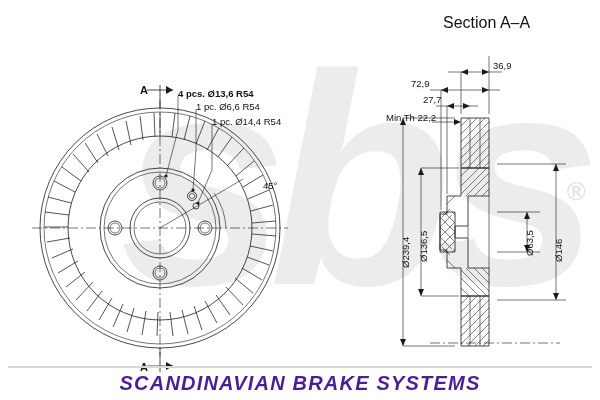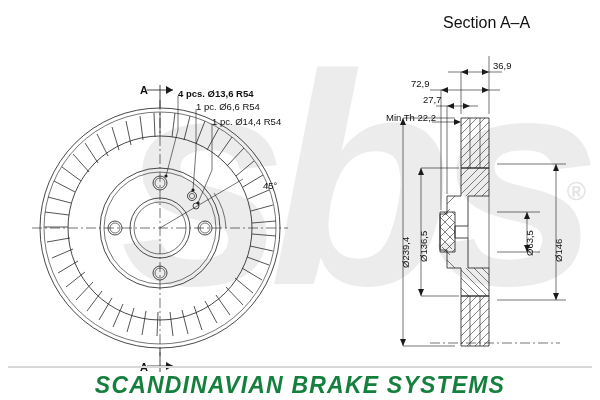--- a/index.html
+++ b/index.html
@@ -52,25 +52,25 @@
     right: 8px;
     top: 0;
     border-top: 2px solid #d8d8d8;
   }
   #brand-text {
     position: absolute;
     left: 0;
     right: 0;
     top: 6px;
     text-align: center;
-    font-size: 23px;
+    font-size: 20px;
     font-weight: bold;
     font-style: italic;
     letter-spacing: 1.2px;
-    color: #15803d;
+    color: #4c1d95;
     font-family: "Liberation Sans", sans-serif;
   }
   .lbl {
     position: absolute;
     font-size: 9.5px;
     color: #111;
     white-space: nowrap;
     font-family: "Liberation Sans", sans-serif;
   }
   .lbl.b { font-weight: bold; font-size: 11px; }

